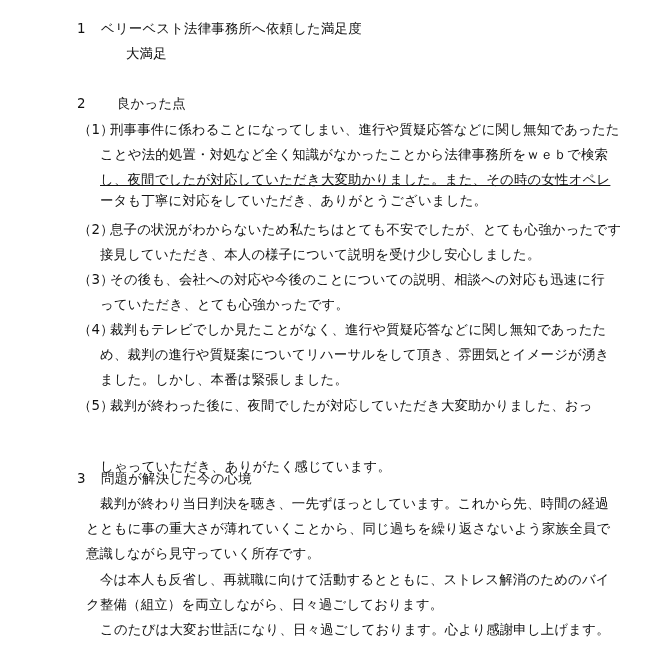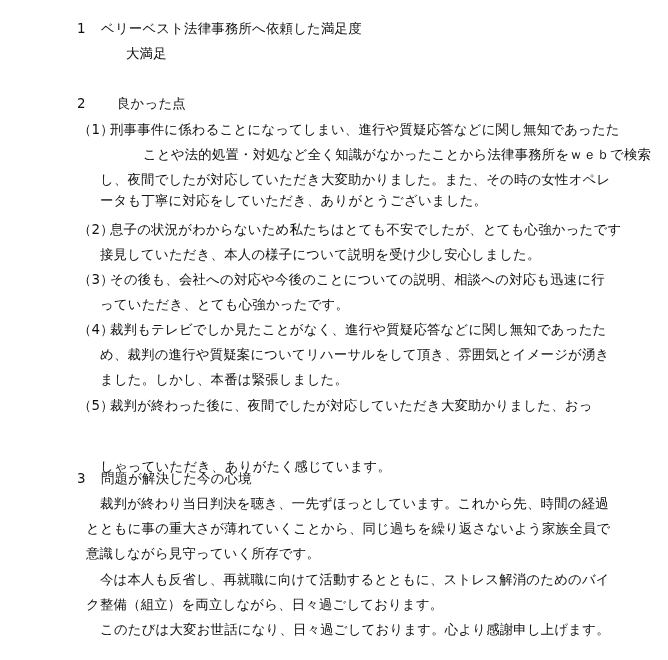--- a/index.html
+++ b/index.html
@@ -15,22 +15,22 @@
 
   <div class="line" style="left:77px;top:20px;">1</div>
   <div class="line" style="left:101px;top:20px;">ベリーベスト法律事務所へ依頼した満足度</div>
   <div class="line" style="left:101px;top:45px;margin-left:25px;">大満足</div>
 
   <div class="line" style="left:77px;top:95px;">2</div>
   <div class="line" style="left:117px;top:95px;">良かった点</div>
 
   <div class="line" style="left:78px;top:121px;">（1）</div>
   <div class="line" style="left:110px;top:121px;">刑事事件に係わることになってしまい、進行や質疑応答などに関し無知であったた</div>
-  <div class="line" style="left:100px;top:146px;margin-left:43px;">ことや法的処置・対処など全く知識がなかったことから法律事務所をｗｅｂで検索</div>
-  <div class="line" style="left:100px;top:171px;">し、夜間でしたが対応していただき大変助かりました。また、その時の女性オペレ</div>
+  <div class="line" style="left:100px;top:146px;">ことや法的処置・対処など全く知識がなかったことから法律事務所をｗｅｂで検索</div>
+  <div class="line" style="left:100px;top:171px;text-decoration:underline;">し、夜間でしたが対応していただき大変助かりました。また、その時の女性オペレ</div>
   <div class="line" style="left:100px;top:192px;">ータも丁寧に対応をしていただき、ありがとうございました。</div>
 
   <div class="line" style="left:78px;top:221px;">（2）</div>
   <div class="line" style="left:110px;top:221px;">息子の状況がわからないため私たちはとても不安でしたが、とても心強かったです</div>
   <div class="line" style="left:100px;top:246px;">接見していただき、本人の様子について説明を受け少し安心しました。</div>
 
   <div class="line" style="left:78px;top:271px;">（3）</div>
   <div class="line" style="left:110px;top:271px;">その後も、会社への対応や今後のことについての説明、相談への対応も迅速に行</div>
   <div class="line" style="left:100px;top:296px;">っていただき、とても心強かったです。</div>
 

